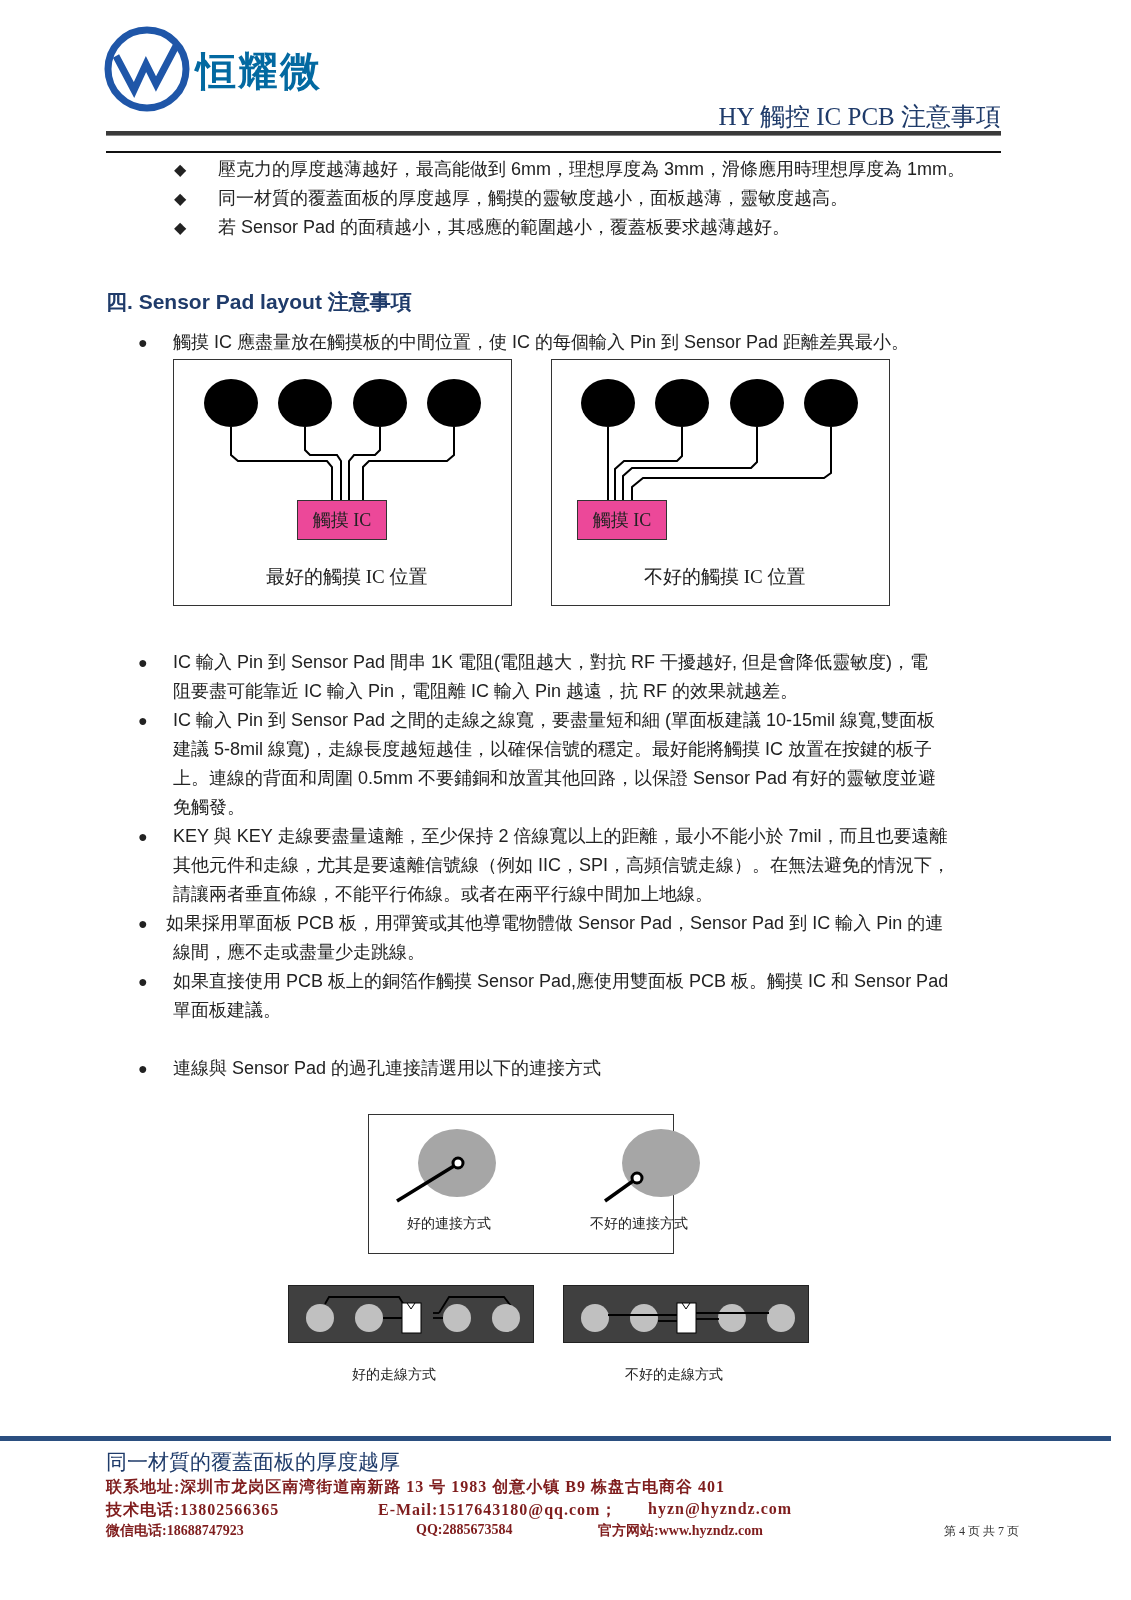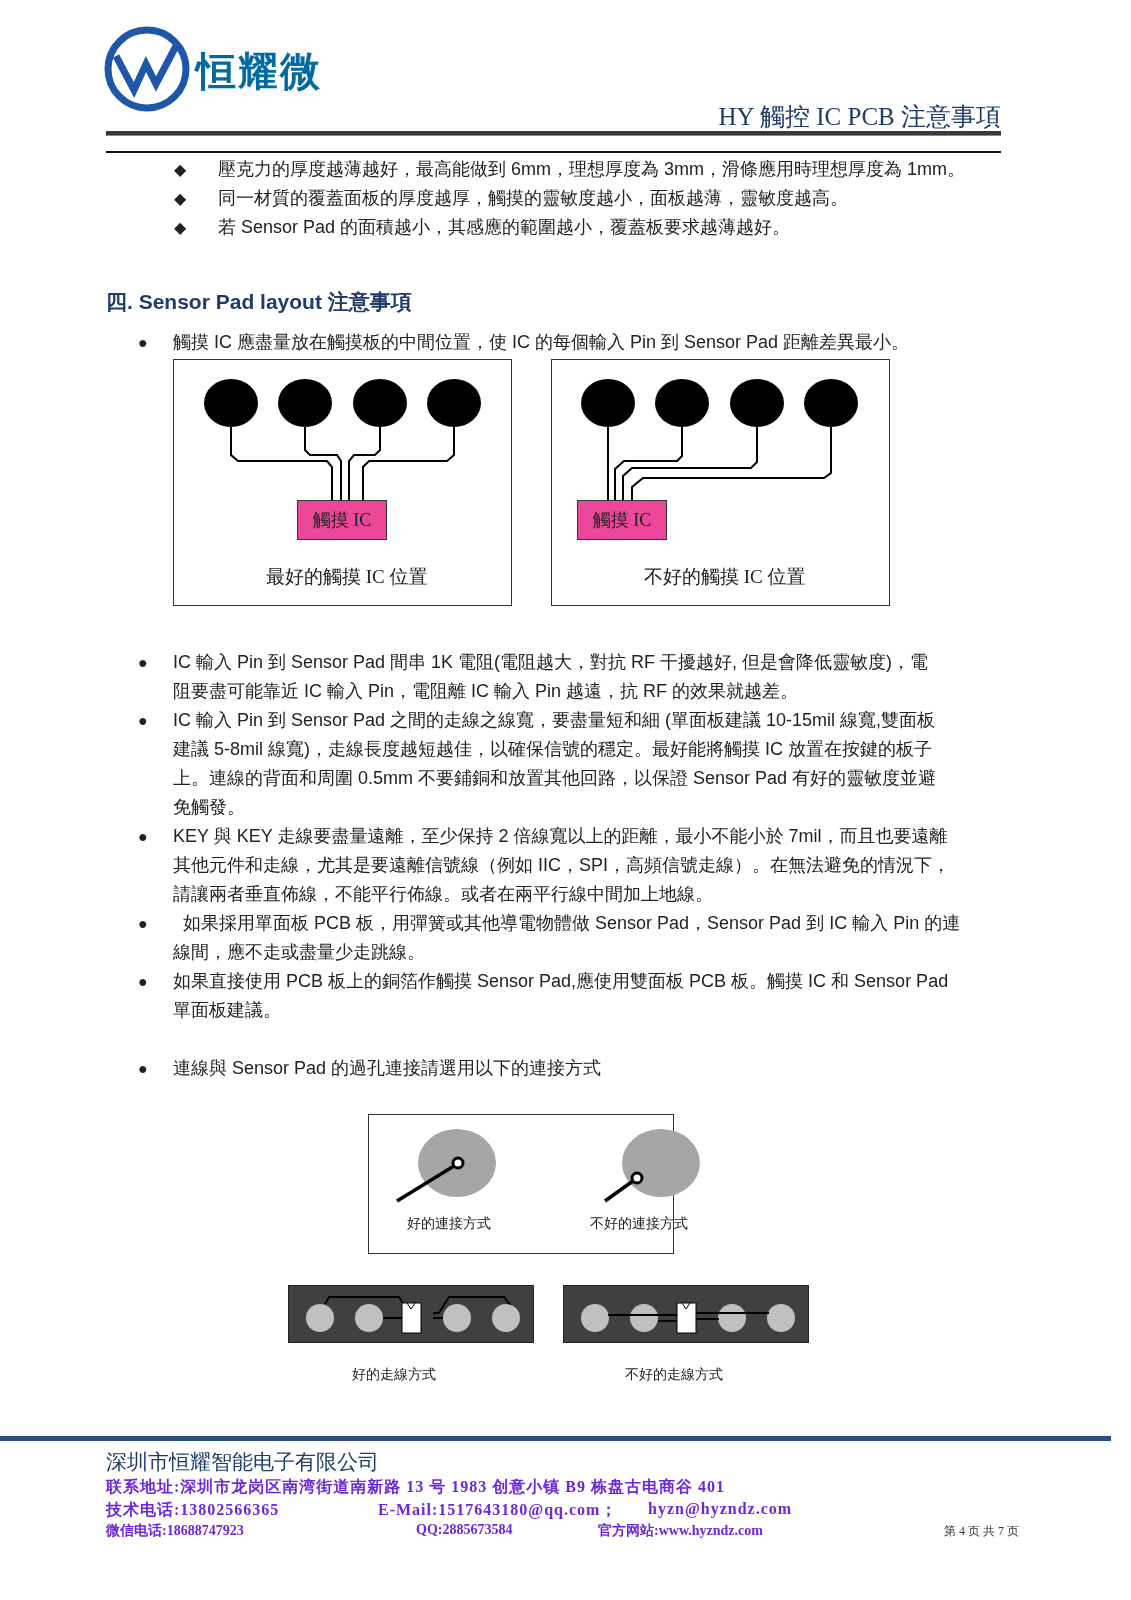--- a/index.html
+++ b/index.html
@@ -21,21 +21,21 @@
   .fig svg { position: absolute; left: 0; top: 0; }
   .fig-caption { position: absolute; font-family: "Liberation Serif", serif; font-size: 19px; color: #222; white-space: nowrap; }
   .ic-box { position: absolute; border: 1.5px solid #333; background: #ec4899; font-family: "Liberation Serif", serif; font-size: 18px; display: flex; align-items: center; justify-content: center; }
 
   .small-cap { position: absolute; font-family: "Liberation Serif", serif; font-size: 14px; color: #222; white-space: nowrap; }
 
   .pcb { position: absolute; background: #404040; border: 1px solid #222; }
 
   .footer-rule { position: absolute; left: 0; right: 20px; top: 1436px; height: 5px; background: #2b4f80; }
   .f-company { position: absolute; left: 106px; top: 1448px; font-size: 21px; color: #1f3b6a; font-family: "DejaVu Sans", sans-serif; }
-  .f-line { position: absolute; font-family: "Liberation Serif", serif; font-size: 16px; font-weight: bold; color: #6d28d9; white-space: nowrap; letter-spacing: 1px; text-align: right; }
+  .f-line { position: absolute; font-family: "Liberation Serif", serif; font-size: 16px; font-weight: bold; color: #7f1d1d; white-space: nowrap; letter-spacing: 1px; text-align: right; }
   .f-page { position: absolute; left: 944px; top: 1523px; font-family: "Liberation Serif", serif; font-size: 12px; color: #333; }
 </style>
 </head>
 <body>
 
 <div class="logo">
   <svg width="90" height="90" viewBox="0 0 90 90">
     <circle cx="43" cy="43" r="39" fill="none" stroke="#1f56a8" stroke-width="7"></circle>
     <polyline points="12,30 30,64 42,38 52,58 72,20" fill="none" stroke="#1f56a8" stroke-width="7" stroke-linejoin="miter"></polyline>
   </svg>
@@ -112,21 +112,21 @@
   <span class="txt" style="margin-left:35px;">免觸發。</span>
 </div>
 <div class="li" style="left:138px; top:822px;">
   <span class="mark" style="left:0; top:0;">●</span>
   <span class="txt" style="margin-left:35px;">KEY 與 KEY 走線要盡量遠離，至少保持 2 倍線寬以上的距離，最小不能小於 7mil，而且也要遠離</span>
   <span class="txt" style="margin-left:35px;">其他元件和走線，尤其是要遠離信號線（例如 IIC，SPI，高頻信號走線）。在無法避免的情況下，</span>
   <span class="txt" style="margin-left:35px;">請讓兩者垂直佈線，不能平行佈線。或者在兩平行線中間加上地線。</span>
 </div>
 <div class="li" style="left:138px; top:909px;">
   <span class="mark" style="left:0; top:0;">●</span>
-  <span class="txt" style="margin-left:45px;">如果採用單面板 PCB 板，用彈簧或其他導電物體做 Sensor Pad，Sensor Pad 到 IC 輸入 Pin 的連</span>
+  <span class="txt" style="margin-left:28px;">如果採用單面板 PCB 板，用彈簧或其他導電物體做 Sensor Pad，Sensor Pad 到 IC 輸入 Pin 的連</span>
   <span class="txt" style="margin-left:35px;">線間，應不走或盡量少走跳線。</span>
 </div>
 <div class="li" style="left:138px; top:967px;">
   <span class="mark" style="left:0; top:0;">●</span>
   <span class="txt" style="margin-left:35px;">如果直接使用 PCB 板上的銅箔作觸摸 Sensor Pad,應使用雙面板 PCB 板。觸摸 IC 和 Sensor Pad</span>
   <span class="txt" style="margin-left:35px;">單面板建議。</span>
 </div>
 <div class="li" style="left:138px; top:1054px;">
   <span class="mark" style="left:0; top:0;">●</span>
   <span class="txt" style="margin-left:35px;">連線與 Sensor Pad 的過孔連接請選用以下的連接方式</span>
@@ -176,21 +176,21 @@
       <line x1="132" y1="27" x2="205" y2="27"></line>
       <line x1="132" y1="33" x2="155" y2="33"></line>
     </g>
     <rect x="113" y="17" width="19" height="30" fill="#fff" stroke="#000" stroke-width="1"></rect>
     <polyline points="118,17 122,23 126,17" fill="none" stroke="#000" stroke-width="1"></polyline>
   </svg>
 </div>
 <div class="small-cap" style="left:625px; top:1366px;">不好的走線方式</div>
 
 <div class="footer-rule"></div>
-<div class="f-company">深圳市恒耀智能电子有限公司</div>
+<div class="f-company">同一材質的覆蓋面板的厚度越厚</div>
 <div class="f-line" style="left:106px; top:1477px;">联系地址:深圳市龙岗区南湾街道南新路 13 号 1983 创意小镇 B9 栋盘古电商谷 401</div>
 <div class="f-line" style="left:106px; top:1500px;">技术电话:13802566365</div>
 <div class="f-line" style="left:378px; top:1500px;">E-Mail:1517643180@qq.com；</div>
 <div class="f-line" style="left:648px; top:1500px;">hyzn@hyzndz.com</div>
 <div class="f-line" style="left:106px; top:1522px; font-size:14px; letter-spacing:0;">微信电话:18688747923</div>
 <div class="f-line" style="left:416px; top:1522px; font-size:14px; letter-spacing:0;">QQ:2885673584</div>
 <div class="f-line" style="left:598px; top:1522px; font-size:14px; letter-spacing:0;">官方网站:www.hyzndz.com</div>
 <div class="f-page">第 4 页  共 7 页</div>
 
 </body></html>

